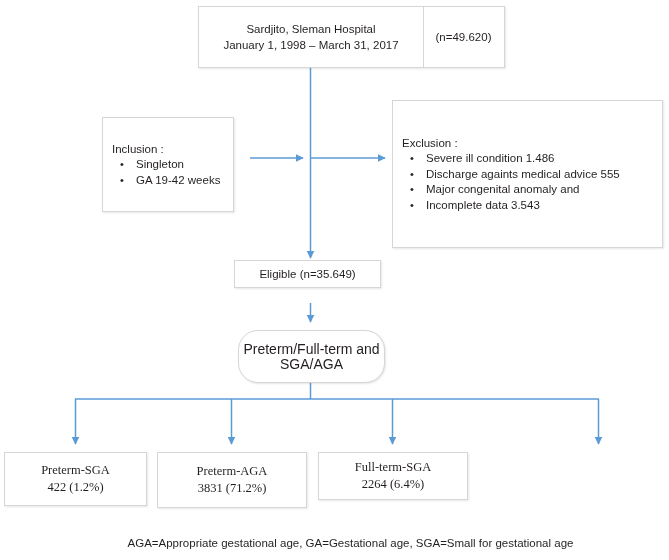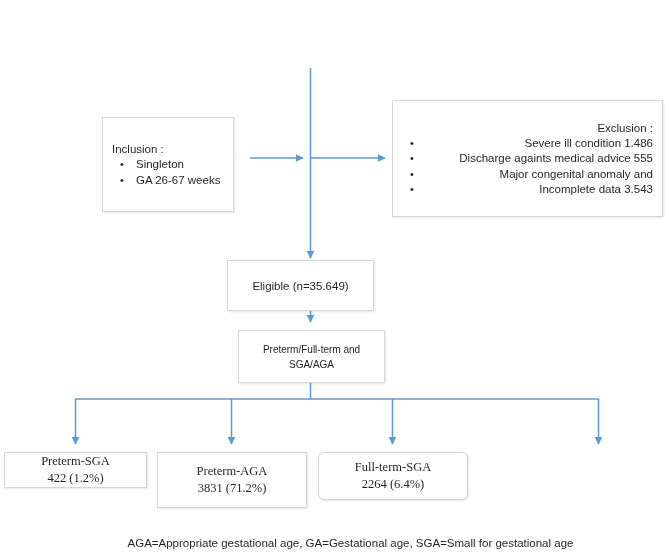--- a/index.html
+++ b/index.html
@@ -4,21 +4,21 @@
 <style>
   html,body{margin:0;padding:0;background:#ffffff;}
   body{width:669px;height:560px;position:relative;overflow:hidden;
        font-family:"Liberation Sans","DejaVu Sans",sans-serif;color:#231f20;}
   #canvas{position:absolute;left:0;top:0;width:669px;height:560px;}
   svg.lines{position:absolute;left:0;top:0;width:669px;height:560px;pointer-events:none;}
   .box{position:absolute;background:#ffffff;border:1px solid #d6d6d6;
        box-sizing:border-box;box-shadow:1px 1px 2px rgba(0,0,0,0.10);}
   .ctr{display:flex;align-items:center;justify-content:center;text-align:center;}
   .t-title{font-size:11.5px;line-height:16px;}
-  .t-small{font-size:10px;line-height:15px;}
+  .t-small{font-size:14px;line-height:15px;border-radius:20px;}
   .hdr{font-size:11.5px;margin:0 0 2px 0;}
   ul.bul{list-style:none;margin:0;padding:0;}
   ul.bul li{font-size:11.5px;line-height:15.5px;position:relative;padding-left:24px;}
   ul.bul li:before{content:"\2022";position:absolute;left:8px;top:0;font-size:11px;}
   ul.bul li.cont{padding-left:24px;}
   ul.bul li.cont:before{content:"";}
   .pad{padding:10px 9px 8px 9px;}
   .serif{font-family:"Liberation Serif","DejaVu Serif",serif;font-size:12.5px;line-height:17px;}
   .divcell{position:absolute;top:0;bottom:0;border-left:1px solid #d6d6d6;}
   .foot{position:absolute;width:669px;text-align:center;font-size:11.5px;}
@@ -50,63 +50,73 @@
 
       <path d="M75,399 L599,399"></path>
 
       <path d="M75.5,399 L75.5,444" marker-end="url(#ah)"></path>
       <path d="M231.5,399 L231.5,444" marker-end="url(#ah)"></path>
       <path d="M392.5,399 L392.5,444" marker-end="url(#ah)"></path>
       <path d="M598.5,399 L598.5,444" marker-end="url(#ah)"></path>
     </g>
   </svg>
 
+  <div class="box" style="left:198px;top:6px;width:307px;height:62px;">
+    <div class="ctr t-title" style="position:absolute;left:0;top:0;width:224px;height:100%;flex-direction:column;">
+      <div>Sardjito, Sleman Hospital</div>
+      <div>January 1, 1998 –  March 31, 2017</div>
+    </div>
+    <div class="divcell" style="left:224px;"></div>
+    <div class="ctr t-title" style="position:absolute;left:224px;top:0;right:0;height:100%;">
+      <span>(n=49.620)</span>
+    </div>
+  </div>
 
   <div class="box pad" style="left:102px;top:117px;width:132px;height:95px;display:flex;flex-direction:column;justify-content:center;">
     <div class="hdr">Inclusion :</div>
     <ul class="bul">
       <li>Singleton</li>
-      <li>GA 26-67 weeks</li>
+      <li>GA 19-42 weeks</li>
     </ul>
   </div>
 
-  <div class="box pad" style="left:392px;top:100px;width:271px;height:117px;display:flex;flex-direction:column;justify-content:center;text-align:right;">
+  <div class="box pad" style="left:392px;top:100px;width:271px;height:148px;display:flex;flex-direction:column;justify-content:center;">
     <div class="hdr">Exclusion :</div>
     <ul class="bul">
       <li>Severe ill condition 1.486</li>
       <li>Discharge againts medical advice 555</li>
       <li>Major congenital anomaly and</li>
       <li>Incomplete data 3.543</li>
     </ul>
   </div>
 
-  <div class="box ctr t-title" style="left:227px;top:260px;width:147px;height:51px;">
+  <div class="box ctr t-title" style="left:234px;top:260px;width:147px;height:28px;">
     <span>Eligible (n=35.649)</span>
   </div>
 
   <div class="box ctr t-small" style="left:238px;top:330px;width:147px;height:53px;flex-direction:column;">
     <div>Preterm/Full-term and</div>
     <div>SGA/AGA</div>
   </div>
 
-  <div class="box serif" style="left:4px;top:452px;width:143px;height:36px;text-align:center;">
+  <div class="box serif" style="left:4px;top:452px;width:143px;height:54px;text-align:center;">
     <div class="leaf-in">
       <div>Preterm-SGA</div>
       <div>422 (1.2%)</div>
     </div>
   </div>
 
   <div class="box serif" style="left:157px;top:452px;width:150px;height:56px;text-align:center;">
     <div class="leaf-in">
       <div>Preterm-AGA</div>
       <div>3831 (71.2%)</div>
     </div>
   </div>
 
-  <div class="box serif" style="left:318px;top:452px;width:150px;height:48px;border-radius:6px;">
+  <div class="box serif" style="left:318px;top:452px;width:150px;height:48px;">
     <div class="leaf-in">
       <div>Full-term-SGA</div>
       <div>2264 (6.4%)</div>
     </div>
   </div>
 
 
   <div class="foot" style="left:16px;top:537px;">AGA=Appropriate gestational age, GA=Gestational age, SGA=Small for gestational age</div>
 
 </div>

